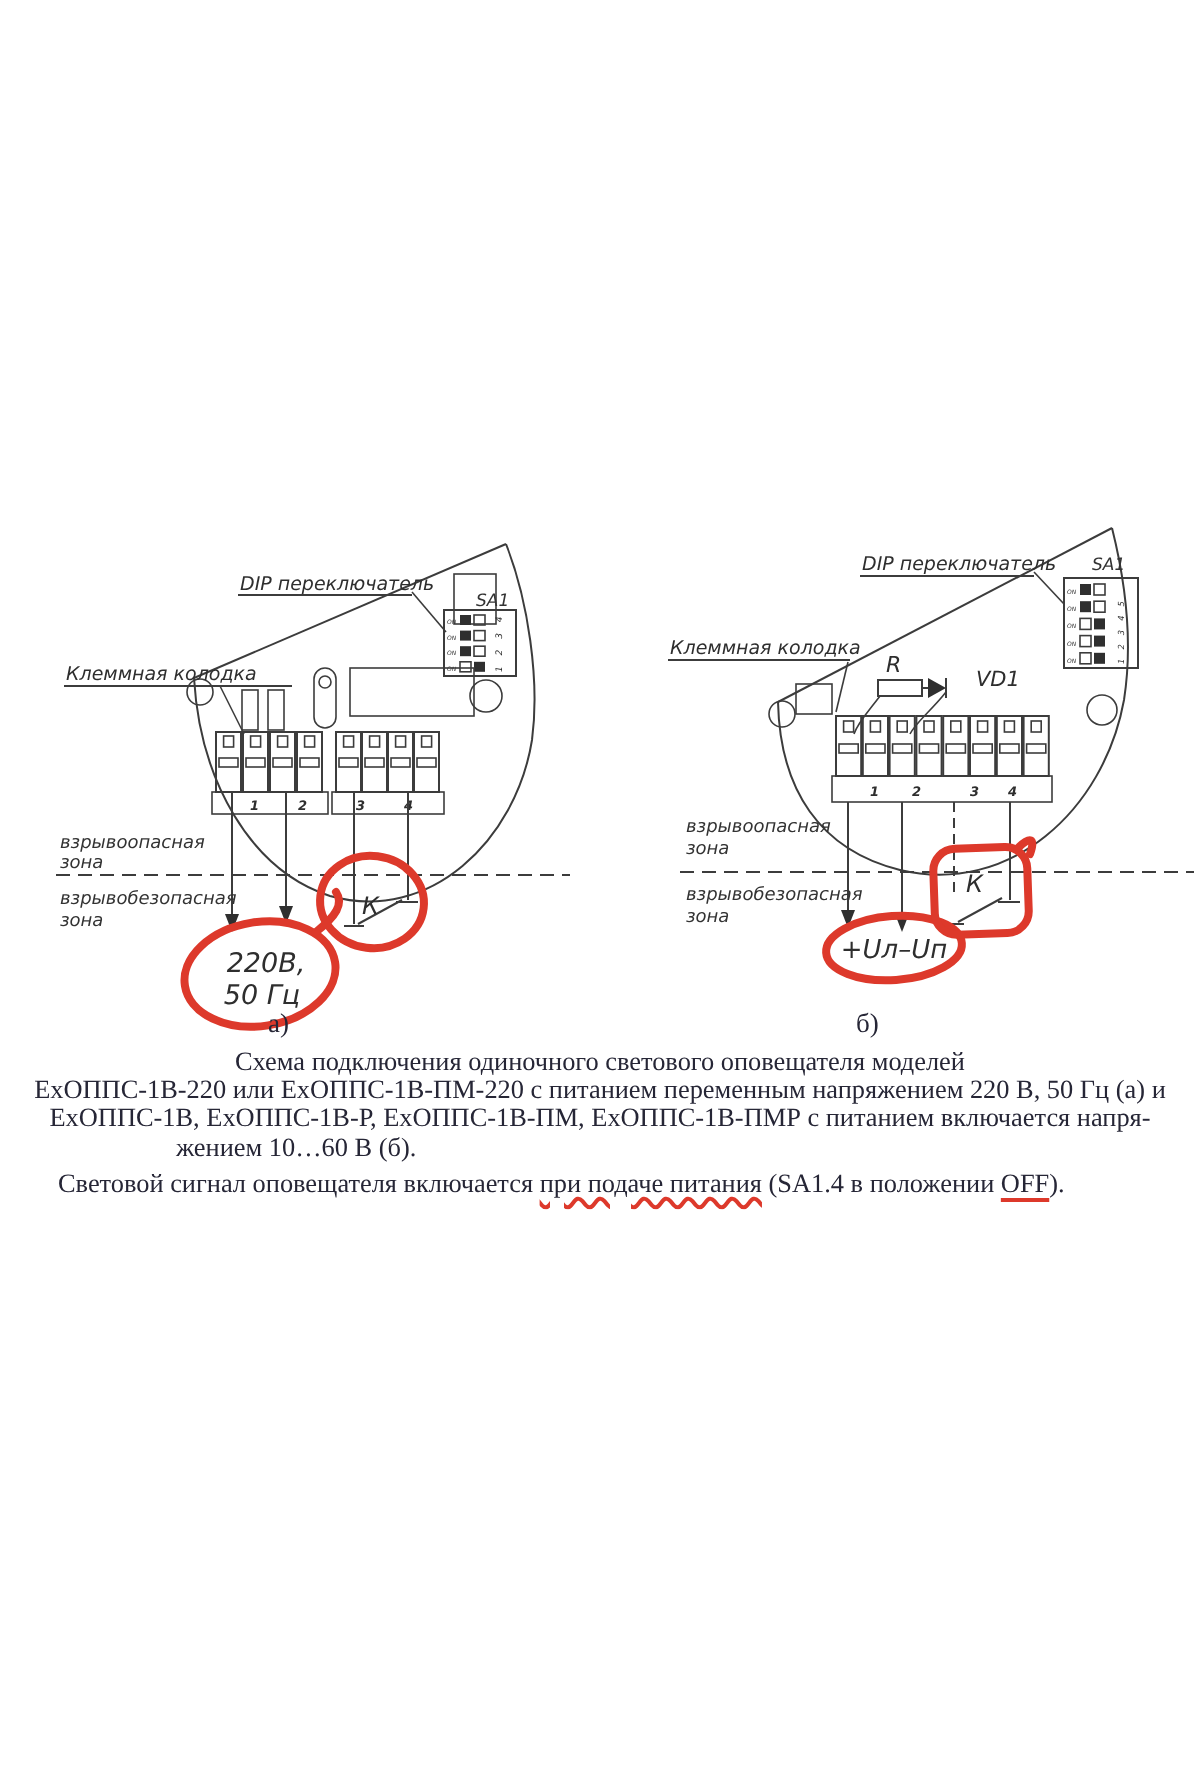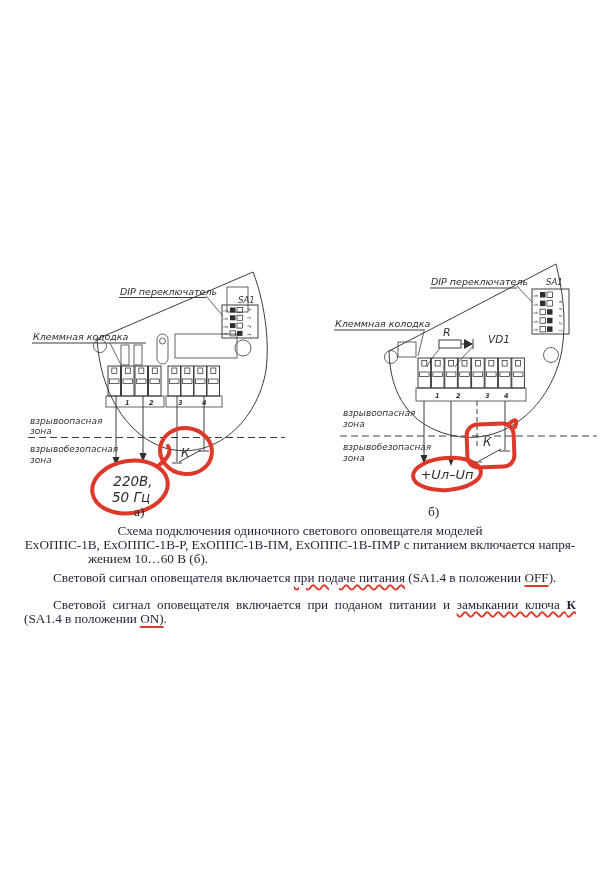--- a/index.html
+++ b/index.html
@@ -10,21 +10,21 @@
   .thin{stroke:#3c3c3c;stroke-width:0.8;fill:none;}
   .fillsq{fill:#2f2f2f;stroke:none;}
   .lbl{font-family:"DejaVu Sans",sans-serif;font-style:italic;fill:#333333;}
   .lbl-big{font-family:"DejaVu Sans",sans-serif;font-style:italic;fill:#2e2e2e;}
   .num{font-family:"DejaVu Sans",sans-serif;font-style:italic;font-weight:bold;fill:#2e2e2e;}
   .serif-cap{font-family:"Liberation Serif",serif;fill:#262636;}
   .red{stroke:#dd392b;fill:none;stroke-width:4;stroke-linecap:round;}
   .doc-text{position:absolute;left:0;top:524px;width:600px;font-size:13.2px;line-height:14.2px;}
   .cap-center{text-align:center;white-space:nowrap;}
   .cap-last{padding-left:88px;}
-  .para{padding:0 24px;text-align:justify;text-indent:29px;}
+  .para{padding:0 0;text-align:justify;text-indent:29px;}
   .para.first{margin-top:4px;}
   .ru{text-decoration:underline;text-decoration-color:#dd392b;text-decoration-thickness:2.2px;text-underline-offset:2.5px;}
   .ruw{text-decoration:underline;text-decoration-style:wavy;text-decoration-color:#dd392b;text-decoration-thickness:1.6px;text-underline-offset:2px;}
   .bold{font-weight:bold;}
 </style>
 </head>
 <body>
 
 <div id="page">
 
@@ -265,21 +265,21 @@
       <rect class="red" x="467" y="424" width="47" height="43" rx="11" transform="rotate(-2 490 445)"></rect>
       <path class="red" d="M 509 424 C 515 418 518 419 515 427"></path>
 
       <text class="lbl-big" x="447" y="479" font-size="13" text-anchor="middle">+Uл–Uп</text>
       <text class="serif-cap" x="428" y="516" font-size="13.5">б)</text>
     </g>
   </svg>
 
   <div class="doc-text">
     <div class="cap-center">Схема подключения одиночного светового оповещателя моделей</div>
+    <div class="cap-center">ЕхОППС-1В-220 или ЕхОППС-1В-ПМ-220 с питанием переменным напряжением 220 В, 50 Гц (а) и</div>
     <div class="cap-center">ЕхОППС-1В, ЕхОППС-1В-Р, ЕхОППС-1В-ПМ, ЕхОППС-1В-ПМР с питанием включается напря-</div>
     <div class="cap-last">жением 10…60 В (б).</div>
 
     <p class="para first"><span>Световой сигнал оповещателя включается </span><span class="ruw">при подаче питания</span><span> (SA1.4 в положении </span><span class="ru">OFF</span><span>).</span></p>
 
-    <p class="para"><span>Световой сигнал оповещателя включается при поданом питании и </span><span class="ruw">замыкании ключа </span><span class="ruw bold">К</span><span> (SA1.4 в положении </span><span class="ru">ON)</span><span>.</span></p>
   </div>
 
 </div>
 
 </body></html>

